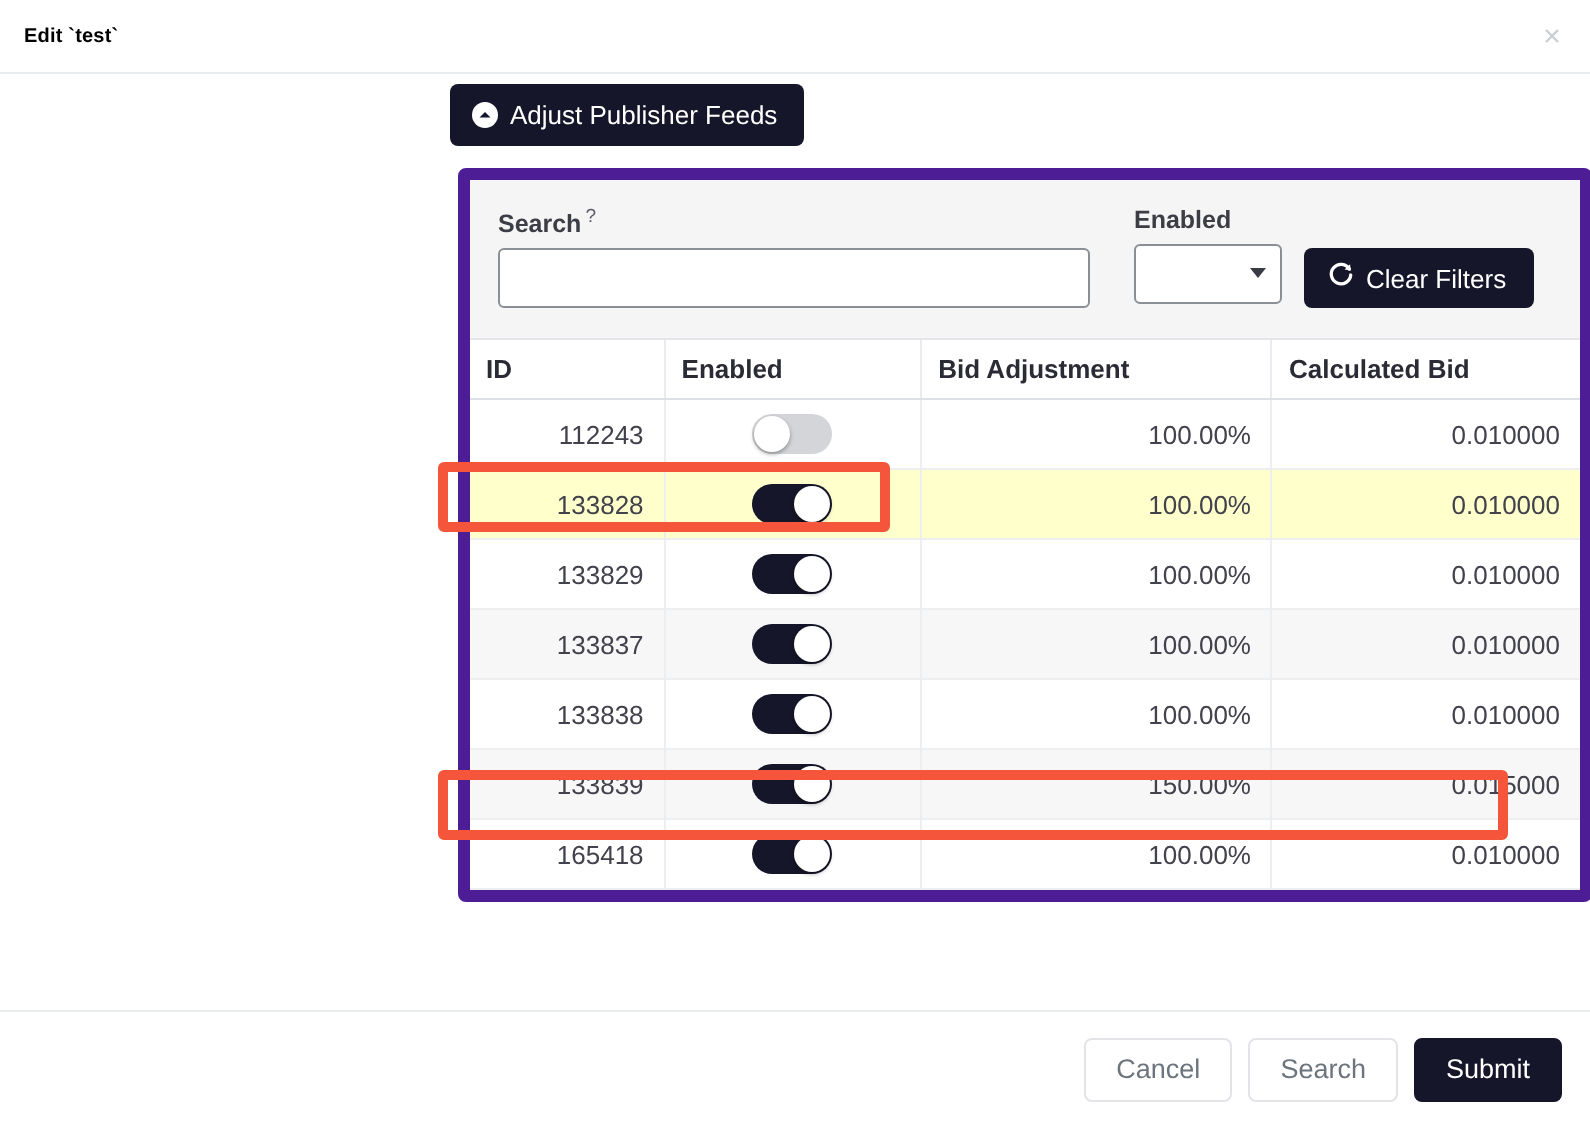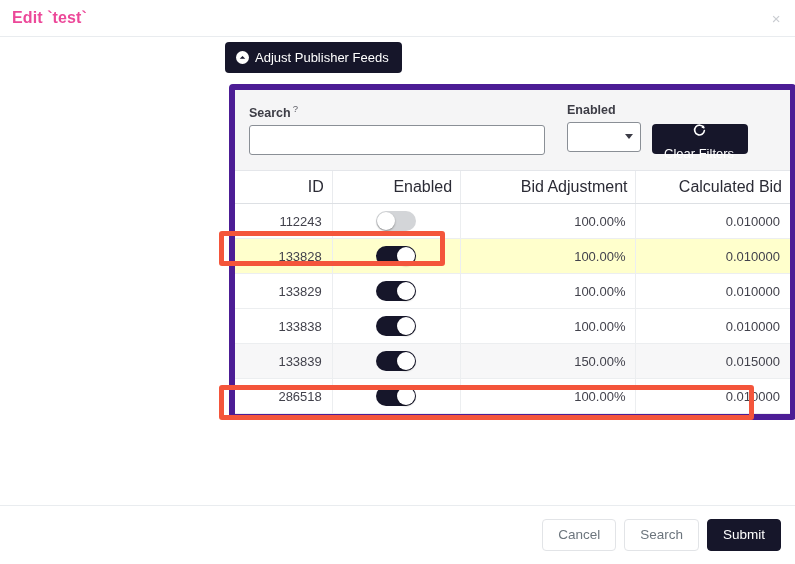--- a/index.html
+++ b/index.html
@@ -22,23 +22,23 @@
   .modal-header {
     height: 37px;
     flex: 0 0 37px;
     border-bottom: 1px solid #e9ecef;
     display: flex;
     align-items: center;
     padding: 0 14px 0 12px;
     position: relative;
   }
   .modal-title {
-    font-size: 16px;
+    font-size: 10px;
     font-weight: 700;
-    color: #ec4899;
+    color: #000000;
     letter-spacing: .1px;
   }
   .close-btn {
     position: absolute;
     right: 10px; top: 50%;
     transform: translateY(-50%);
     width: 18px; height: 18px;
     display: flex; align-items: center; justify-content: center;
     font-size: 15px;
     color: #c9ccd1;
@@ -156,34 +156,33 @@
     background: #16162a;
     color: #fff;
     border: none;
     border-radius: 4px;
     height: 30px;
     padding: 0 14px 0 12px;
     font-size: 13px;
     cursor: pointer;
     font-family: "Liberation Sans", sans-serif;
     white-space: nowrap;
-    flex-direction: column;
   }
   
   table.grid {
     width: 100%;
     border-collapse: collapse;
     table-layout: fixed;
     font-size: 13px;
   }
   table.grid th {
-    font-size: 16px;
-    font-weight: 400;
+    font-size: 13px;
+    font-weight: 700;
     color: #2b2b35;
-    text-align: right;
+    text-align: left;
     padding: 7px 8px;
     border-bottom: 1px solid #dde0e4;
     border-right: 1px solid #e9ebee;
     background: #fff;
     height: 25px;
   }
   table.grid th:last-child { border-right: none; }
   table.grid td {
     padding: 7px 10px;
     border-bottom: 1px solid #eceef0;
@@ -349,34 +348,40 @@
                 <td class="cell-en"><span class="toggle on"><span class="knob"></span></span></td>
                 <td class="cell-bid">100.00%</td>
                 <td class="cell-calc">0.010000</td>
               </tr>
               <tr class="plain">
                 <td class="cell-id">133829</td>
                 <td class="cell-en"><span class="toggle on"><span class="knob"></span></span></td>
                 <td class="cell-bid">100.00%</td>
                 <td class="cell-calc">0.010000</td>
               </tr>
+              <tr class="zebra">
+                <td class="cell-id">133837</td>
+                <td class="cell-en"><span class="toggle on"><span class="knob"></span></span></td>
+                <td class="cell-bid">100.00%</td>
+                <td class="cell-calc">0.010000</td>
+              </tr>
               <tr class="plain">
                 <td class="cell-id">133838</td>
                 <td class="cell-en"><span class="toggle on"><span class="knob"></span></span></td>
                 <td class="cell-bid">100.00%</td>
                 <td class="cell-calc">0.010000</td>
               </tr>
               <tr class="zebra">
                 <td class="cell-id">133839</td>
                 <td class="cell-en"><span class="toggle on"><span class="knob"></span></span></td>
                 <td class="cell-bid">150.00%</td>
                 <td class="cell-calc">0.015000</td>
               </tr>
               <tr class="plain">
-                <td class="cell-id">286518</td>
+                <td class="cell-id">165418</td>
                 <td class="cell-en"><span class="toggle on"><span class="knob"></span></span></td>
                 <td class="cell-bid">100.00%</td>
                 <td class="cell-calc">0.010000</td>
               </tr>
             </tbody>
         </table>
 
       </div>
     </div>
 

